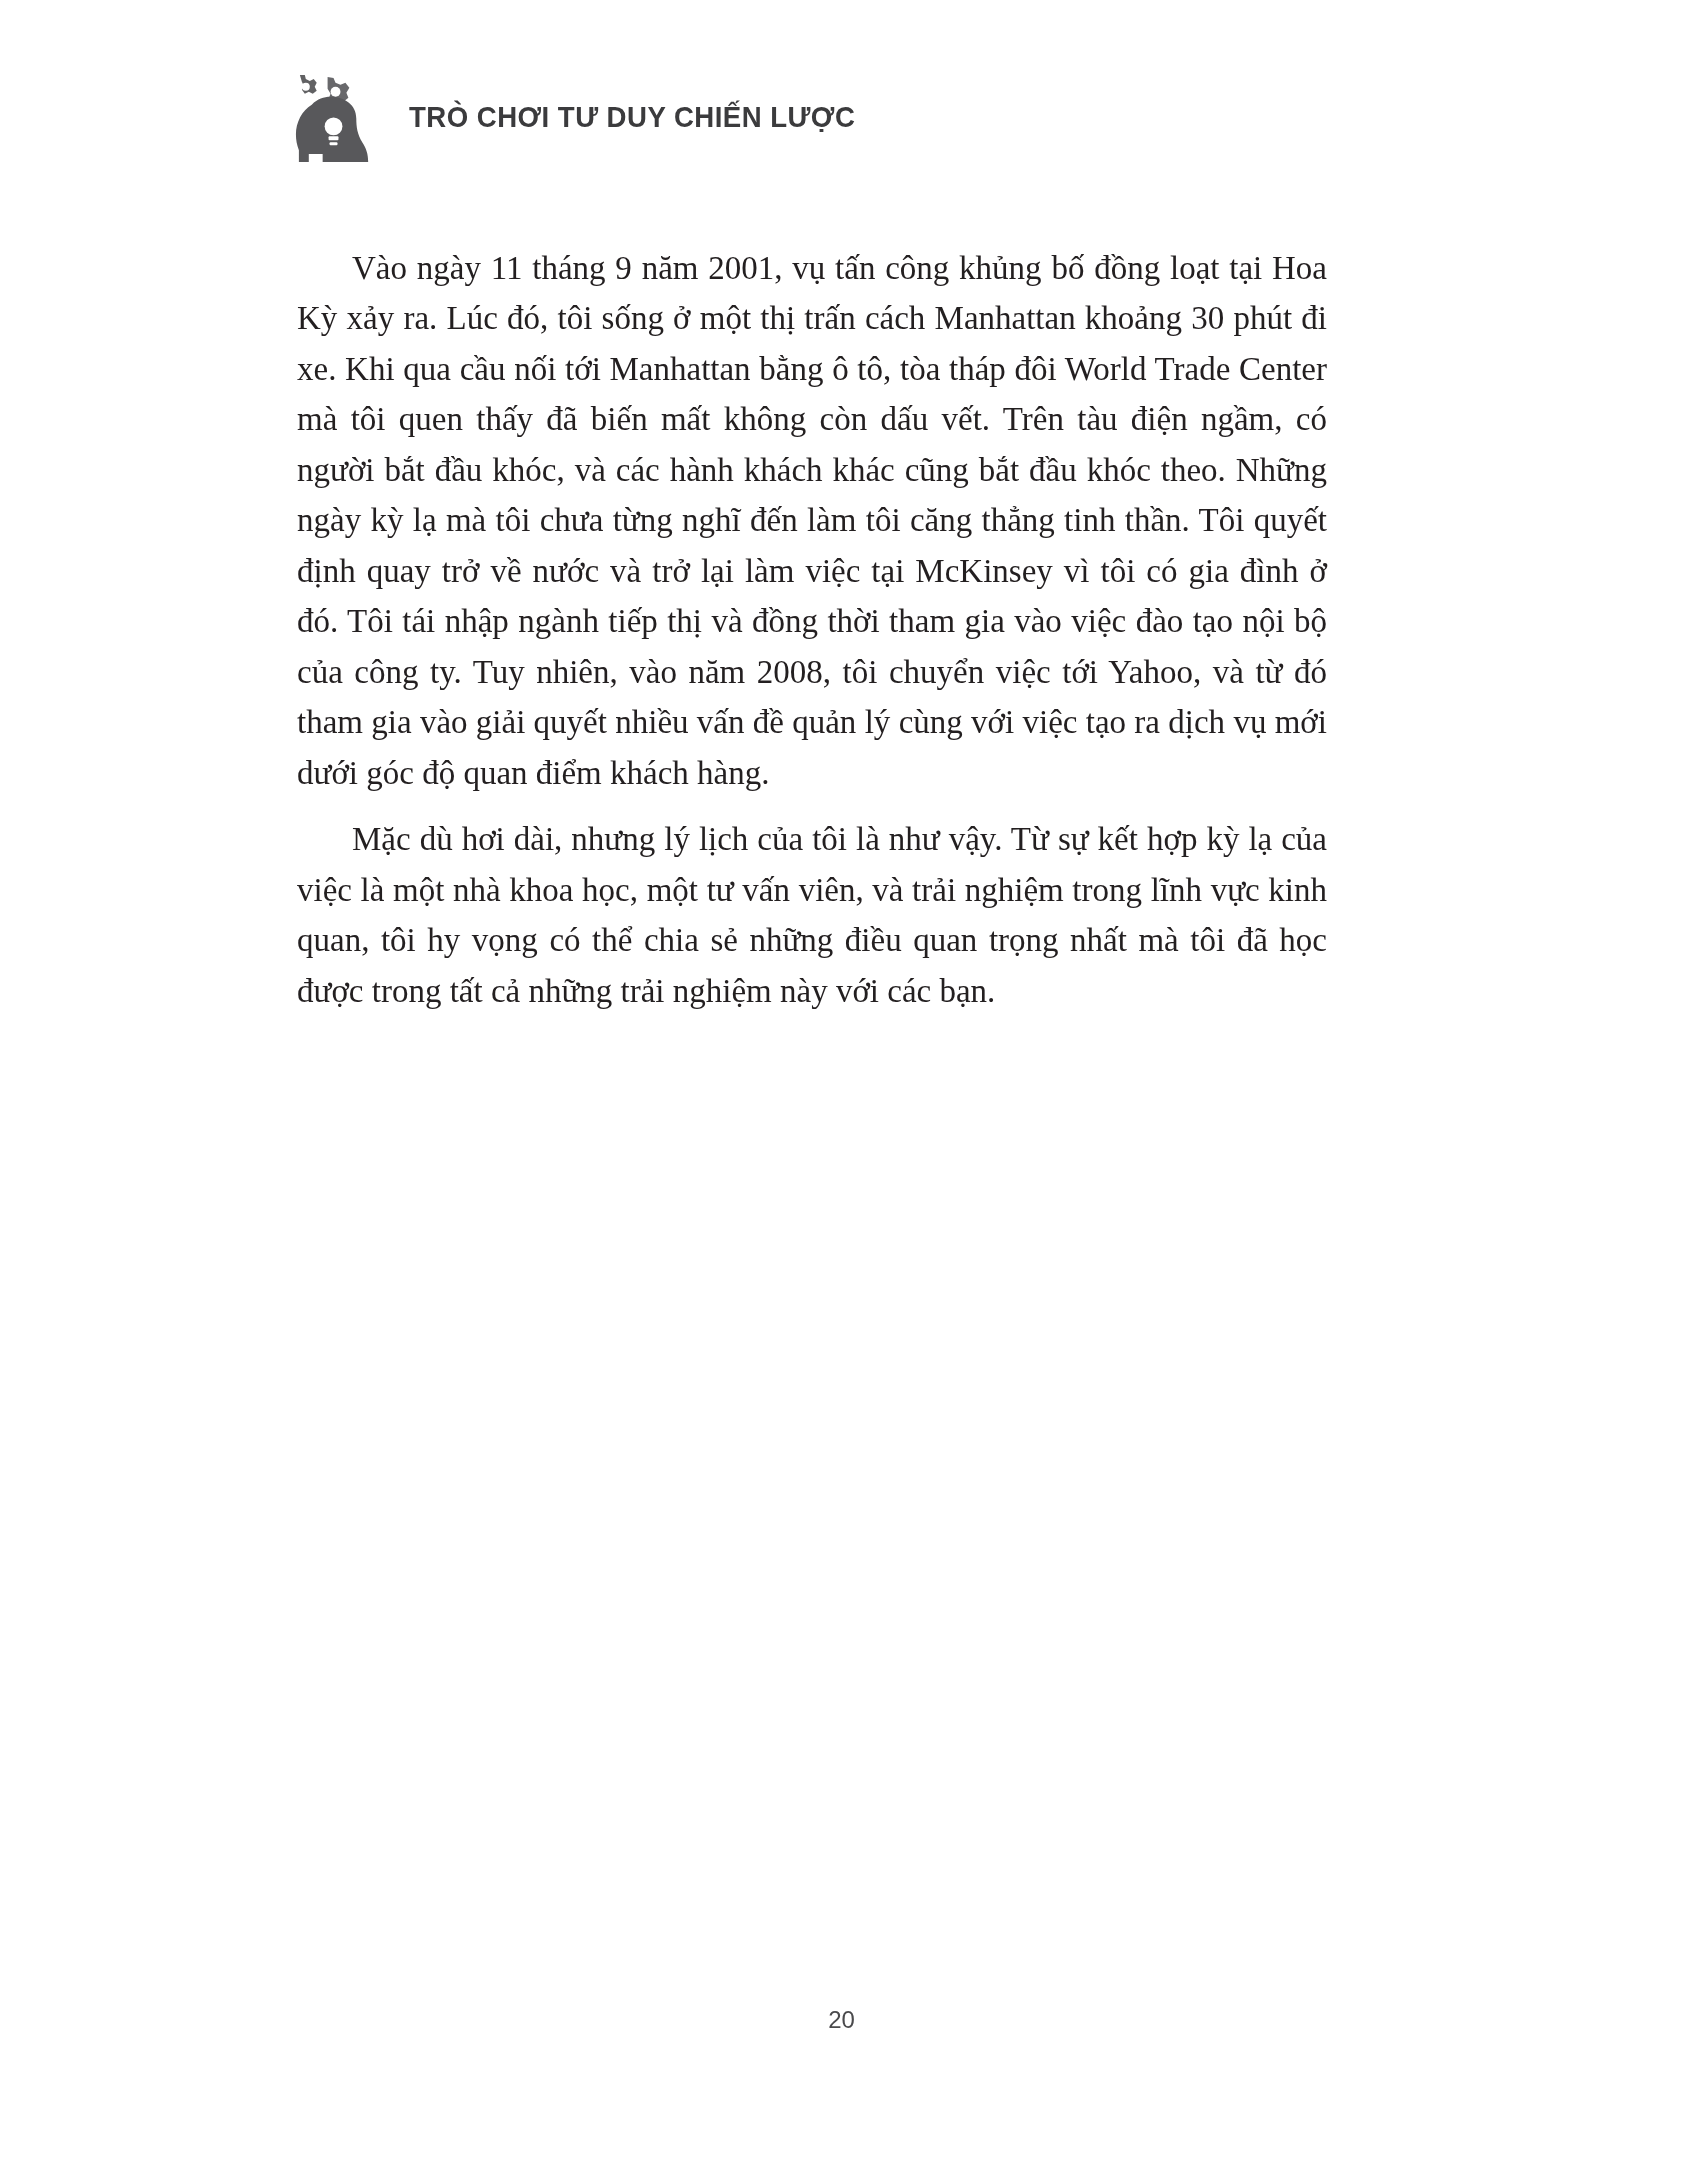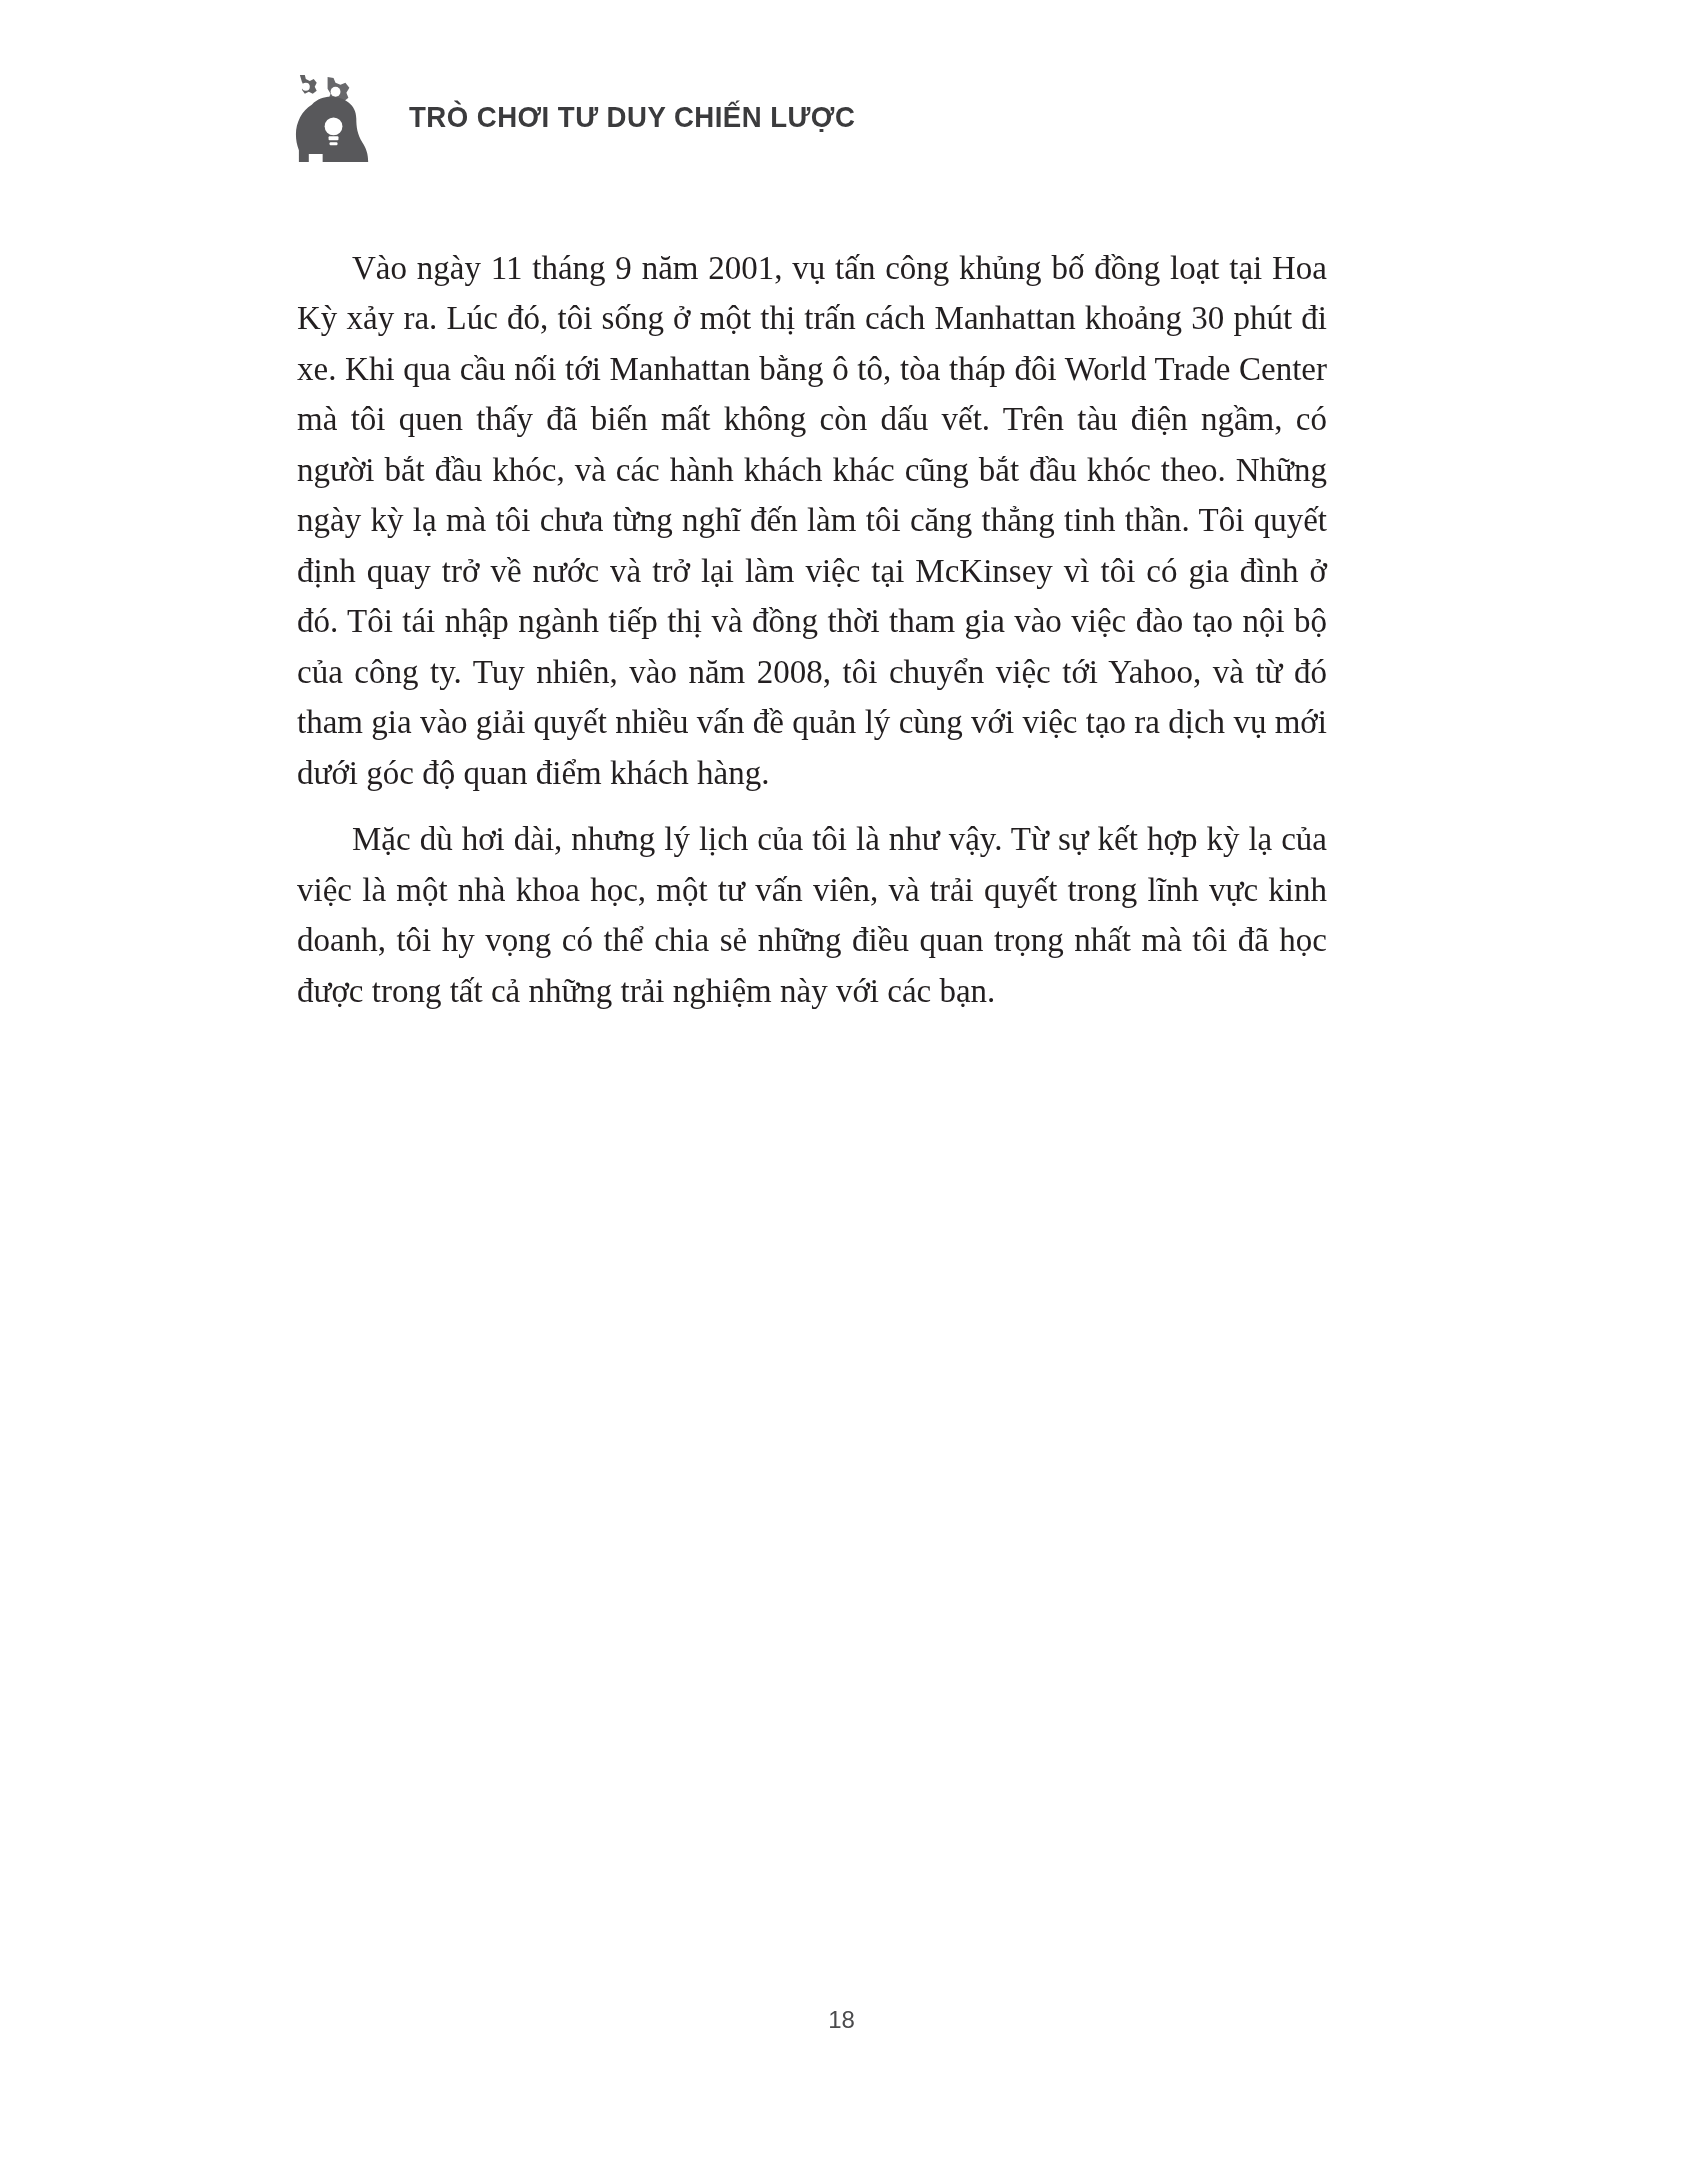--- a/index.html
+++ b/index.html
@@ -107,19 +107,19 @@
           <rect x="47" y="68" width="10" height="4" rx="1"></rect>
           <rect x="48" y="74" width="8" height="3" rx="1"></rect>
         </g>
       </svg>
     </div>
     <div class="header-title">TRÒ CHƠI TƯ DUY CHIẾN LƯỢC</div>
   </div>
 
   <div class="content">
     <p class="para">Vào ngày 11 tháng 9 năm 2001, vụ tấn công khủng bố đồng loạt tại Hoa Kỳ xảy ra. Lúc đó, tôi sống ở một thị trấn cách Manhattan khoảng 30 phút đi xe. Khi qua cầu nối tới Manhattan bằng ô tô, tòa tháp đôi World Trade Center mà tôi quen thấy đã biến mất không còn dấu vết. Trên tàu điện ngầm, có người bắt đầu khóc, và các hành khách khác cũng bắt đầu khóc theo. Những ngày kỳ lạ mà tôi chưa từng nghĩ đến làm tôi căng thẳng tinh thần. Tôi quyết định quay trở về nước và trở lại làm việc tại McKinsey vì tôi có gia đình ở đó. Tôi tái nhập ngành tiếp thị và đồng thời tham gia vào việc đào tạo nội bộ của công ty. Tuy nhiên, vào năm 2008, tôi chuyển việc tới Yahoo, và từ đó tham gia vào giải quyết nhiều vấn đề quản lý cùng với việc tạo ra dịch vụ mới dưới góc độ quan điểm khách hàng.</p>
-    <p class="para">Mặc dù hơi dài, nhưng lý lịch của tôi là như vậy. Từ sự kết hợp kỳ lạ của việc là một nhà khoa học, một tư vấn viên, và trải quyết trong lĩnh vực kinh doanh, tôi hy vọng có thể chia sẻ những điều quan trọng nhất mà tôi đã học được trong tất cả những trải nghiệm này với các bạn.</p>
+    <p class="para">Mặc dù hơi dài, nhưng lý lịch của tôi là như vậy. Từ sự kết hợp kỳ lạ của việc là một nhà khoa học, một tư vấn viên, và trải nghiệm trong lĩnh vực kinh quan, tôi hy vọng có thể chia sẻ những điều quan trọng nhất mà tôi đã học được trong tất cả những trải nghiệm này với các bạn.</p>
   </div>
 
-  <div class="folio">18</div>
+  <div class="folio">20</div>
 
 </div>
 
 
 </body></html>

